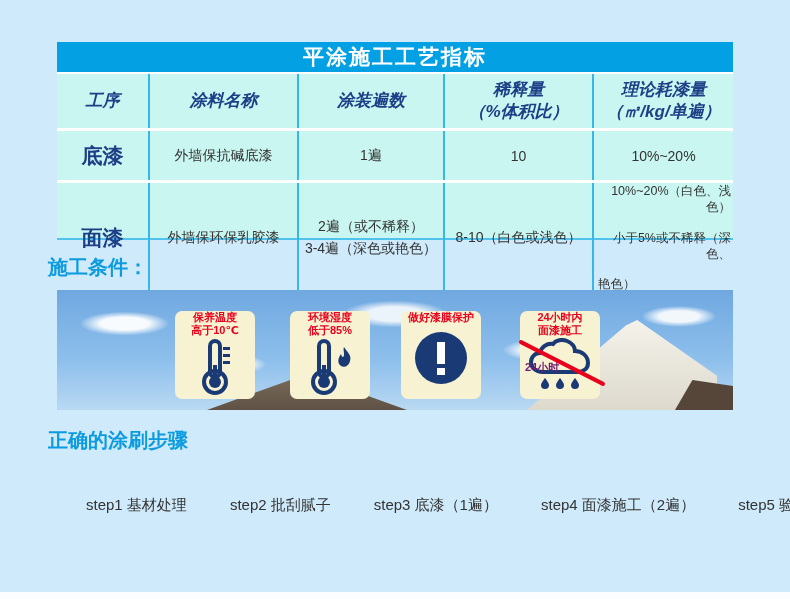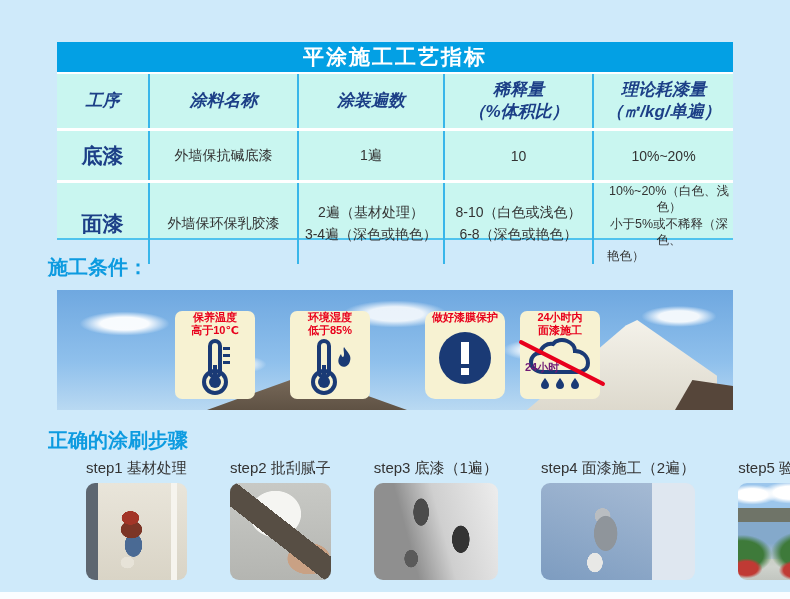--- a/index.html
+++ b/index.html
@@ -29,22 +29,22 @@
     text-align:center; color:#333333; font-size:14px;
   }
   .cell:first-child { border-left:none; }
   .thead { height:54px;font-style:italic; }
   .thead .cell { color:#1c3f87; font-weight:bold; font-size:17px; line-height:1.3; }
   .r1 { height:49px; }
   .r2 { height:57px; border-bottom:2px solid #4fc3ee; }
   .proc { color:#1c3f87; font-weight:bold; font-size:21px; }
   .ml { line-height:1.55; }
   .dilu2 {
-    align-items:flex-start; text-align:center; padding-left:13px; padding-right:2px;
-    font-size:12.5px; line-height:1.3; justify-content:center;
+    align-items:flex-start; text-align:right; padding-left:4px; padding-right:2px;
+    font-size:12.5px; line-height:1.3; justify-content:center;gap:14px;
   }
 
   
   .sec-title {
     color:#0d9be0; font-size:20px; font-weight:bold; margin-left:48px;
   }
   .t-cond { margin-top:14px; margin-bottom:9px; }
   .t-steps { margin-top:17px; margin-bottom:5px; }
 
   
@@ -70,21 +70,21 @@
   }
   .roof-far-right {
     position:absolute; right:0; bottom:0; width:58px; height:30px;
     background:#56463a; clip-path:polygon(0 100%, 30% 0, 100% 20%, 100% 100%);
   }
   .badge {
     position:absolute; top:21px; width:80px; height:88px;
     background:#f7f2d2; border-radius:7px; padding-top:0;
     display:flex; flex-direction:column; align-items:center;
   }
-  .b1 { left:118px; } .b2 { left:233px; } .b3 { left:368px;border-radius:10px; } .b4 { left:463px; }
+  .b1 { left:118px; } .b2 { left:233px; } .b3 { left:344px; } .b4 { left:463px; }
   .badge-txt {
     color:#e8001c; font-weight:bold; font-size:11px; line-height:1.2; text-align:center;
     white-space:nowrap;
   }
   .badge svg { display:block; }
   .b-icon { margin-top:2px; }
   .b3 .b-icon { margin-top:7px; }
   .cloud-wrap { position:relative; margin-top:1px; }
   .cloud-label {
     position:absolute; left:0; right:0; top:22px; text-align:left;
@@ -92,21 +92,21 @@
   }
   .strike {
     position:absolute; left:-6px; top:50px; width:96px; height:4px;
     background:#e8001c; transform:rotate(27deg); border-radius:2px;
   }
 
   
   .steps {
     width:676px; margin-left:57px; display:flex; gap:14px;
   }
-  .step { flex:1; display:flex; flex-direction:column; align-items:center;padding-left:29px; }
+  .step { flex:1; display:flex; flex-direction:row; align-items:center;padding-left:29px; }
   .step-label {
     color:#333333; font-size:15px; margin-bottom:5px; white-space:nowrap;
   }
   .step-img {
     width:100%; height:97px; border-radius:9px; overflow:hidden;
   }
   .im1 {
     background-image:
       linear-gradient(90deg,#5d6670 0 12px, rgba(0,0,0,0) 12px),
       linear-gradient(90deg, rgba(0,0,0,0) 84%, #f6f4ee 84% 90%, rgba(0,0,0,0) 90%),
@@ -187,26 +187,25 @@
       <div class="cell">外墙保抗碱底漆</div>
       <div class="cell">1遍</div>
       <div class="cell">10</div>
       <div class="cell">10%~20%</div>
     </div>
 
     <div class="trow r2">
       <div class="cell proc">面漆</div>
       <div class="cell">外墙保环保乳胶漆</div>
       <div class="cell ml">
-        <span>2遍（基材处理）</span>
+        <span>2遍（或不稀释）</span>
         <span>3-4遍（深色或艳色）</span>
       </div>
       <div class="cell ml">
         <span>8-10（白色或浅色）</span>
-        <span>6-8（深色或艳色）</span>
       </div>
       <div class="cell dilu2">
         <span>10%~20%（白色、浅色）</span>
         <span>小于5%或不稀释（深色、</span>
         <span>艳色）</span>
       </div>
     </div>
   </div>
 
   <div class="sec-title t-cond">施工条件：</div>

